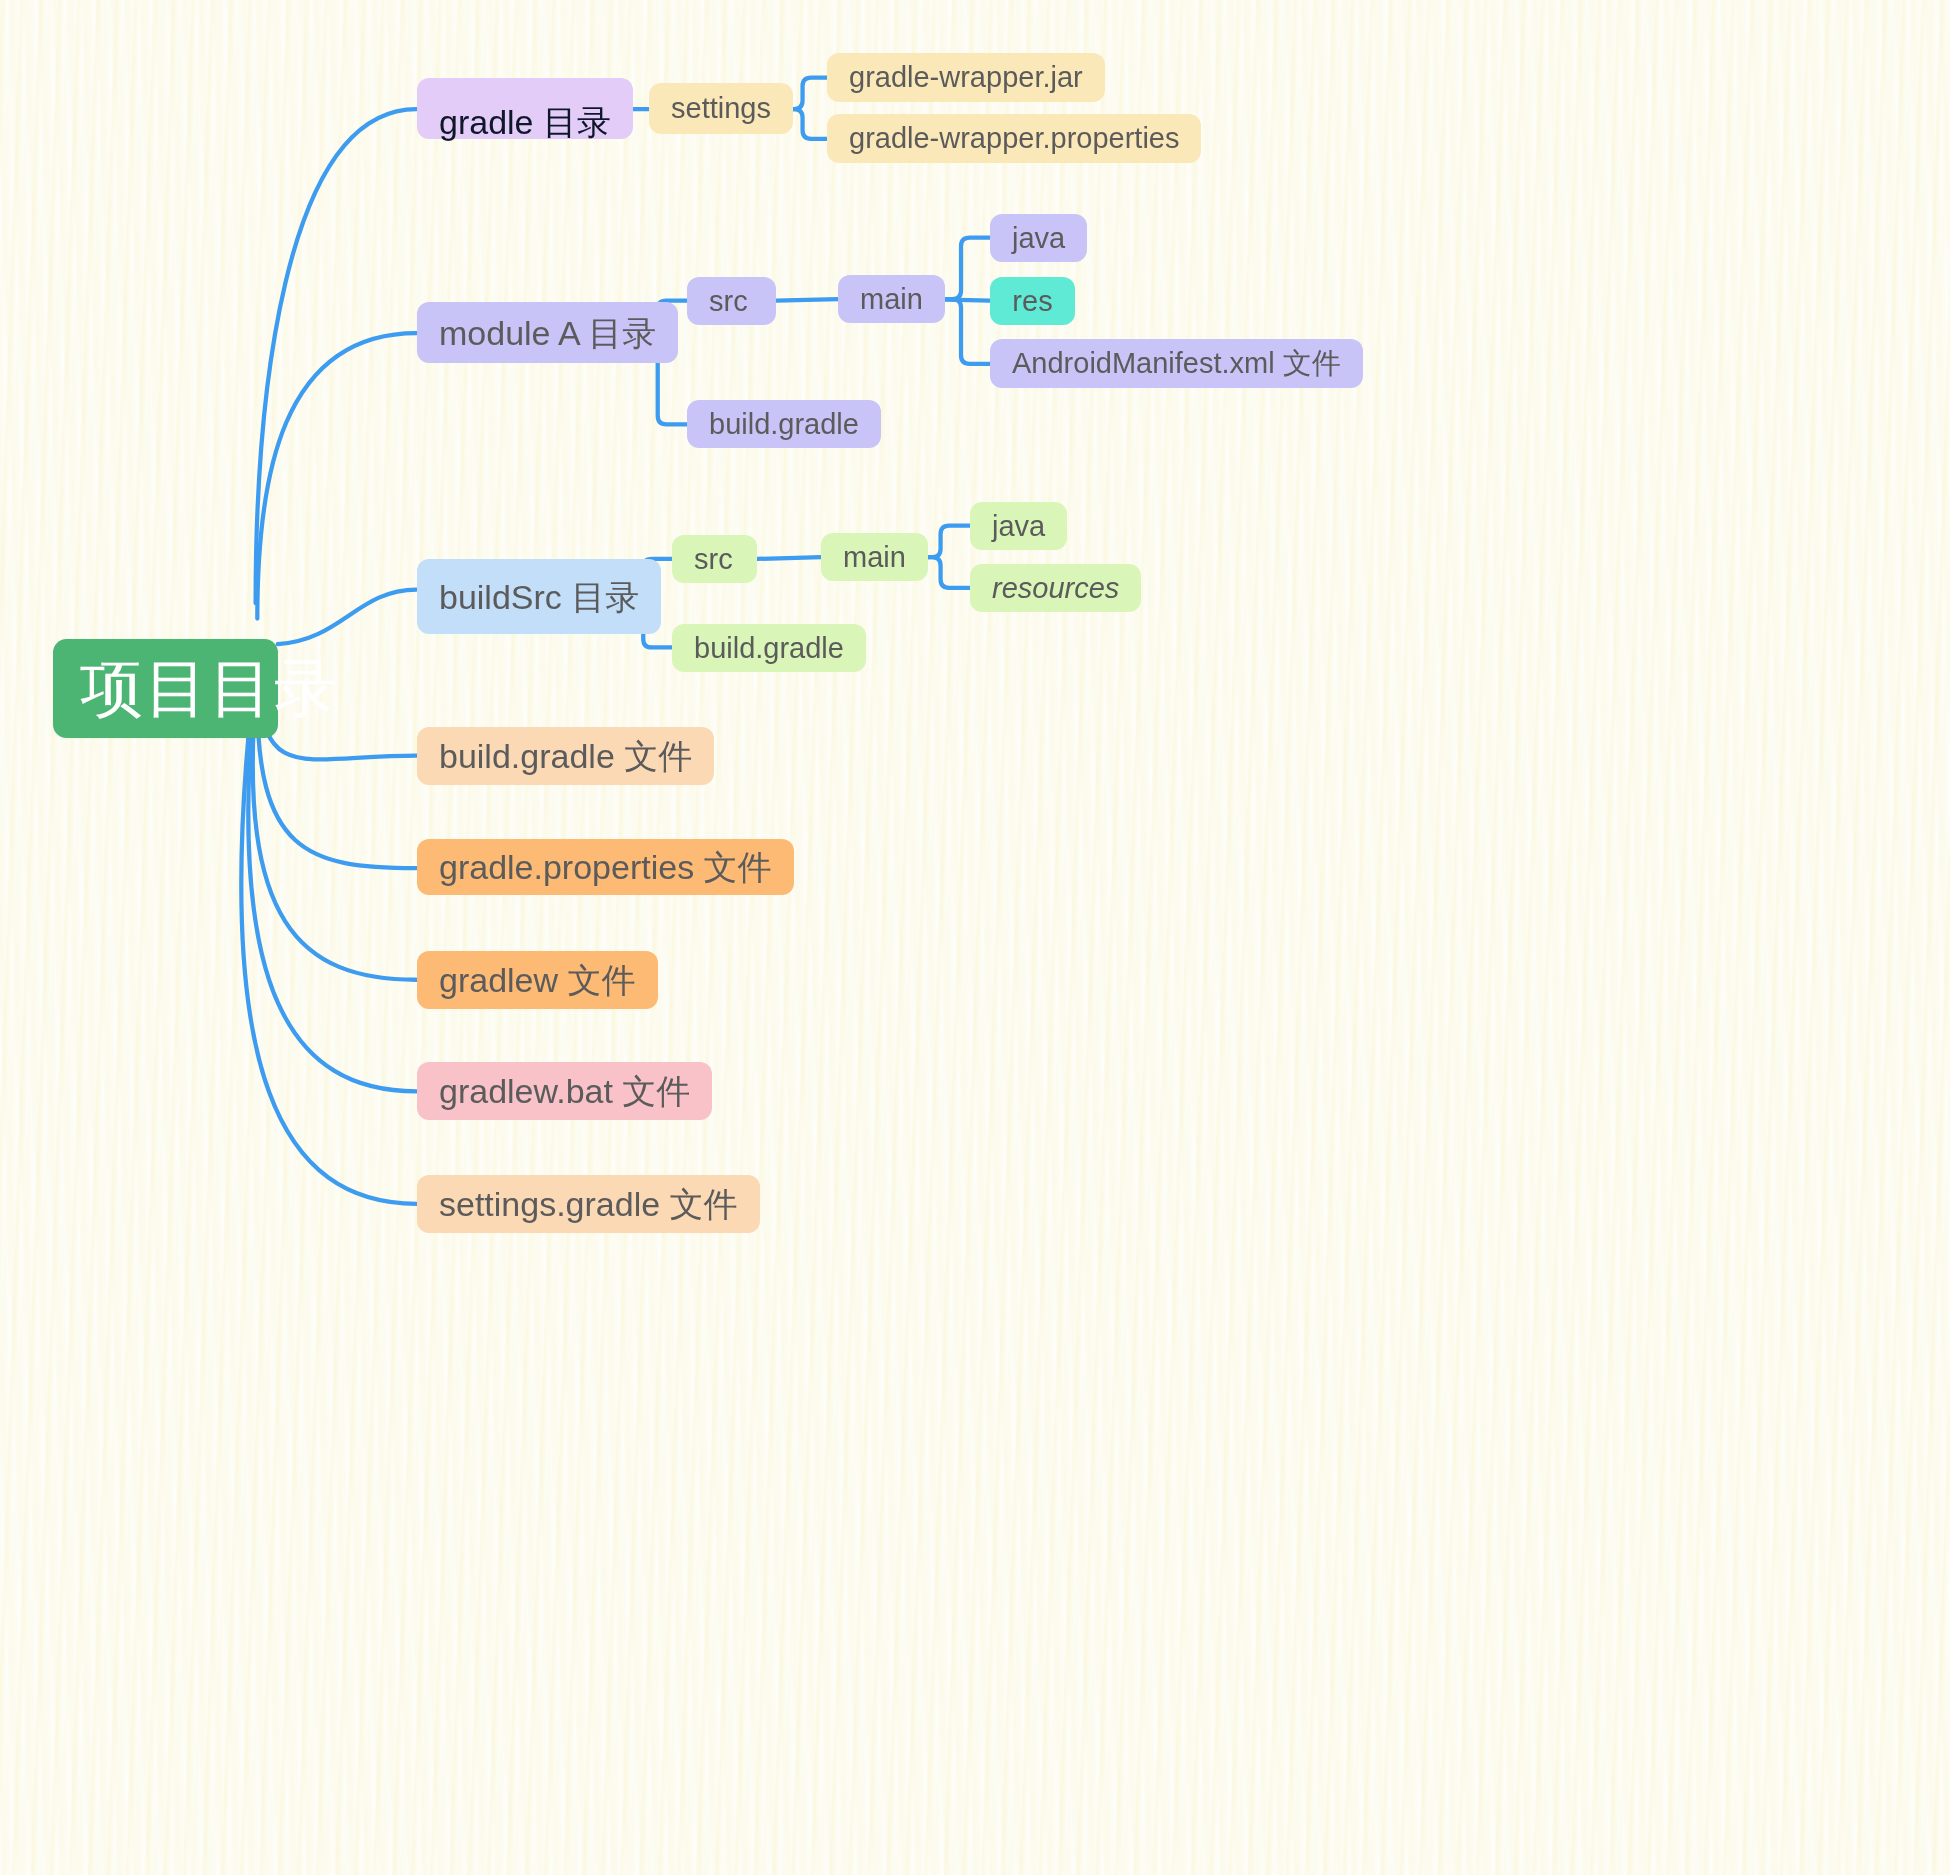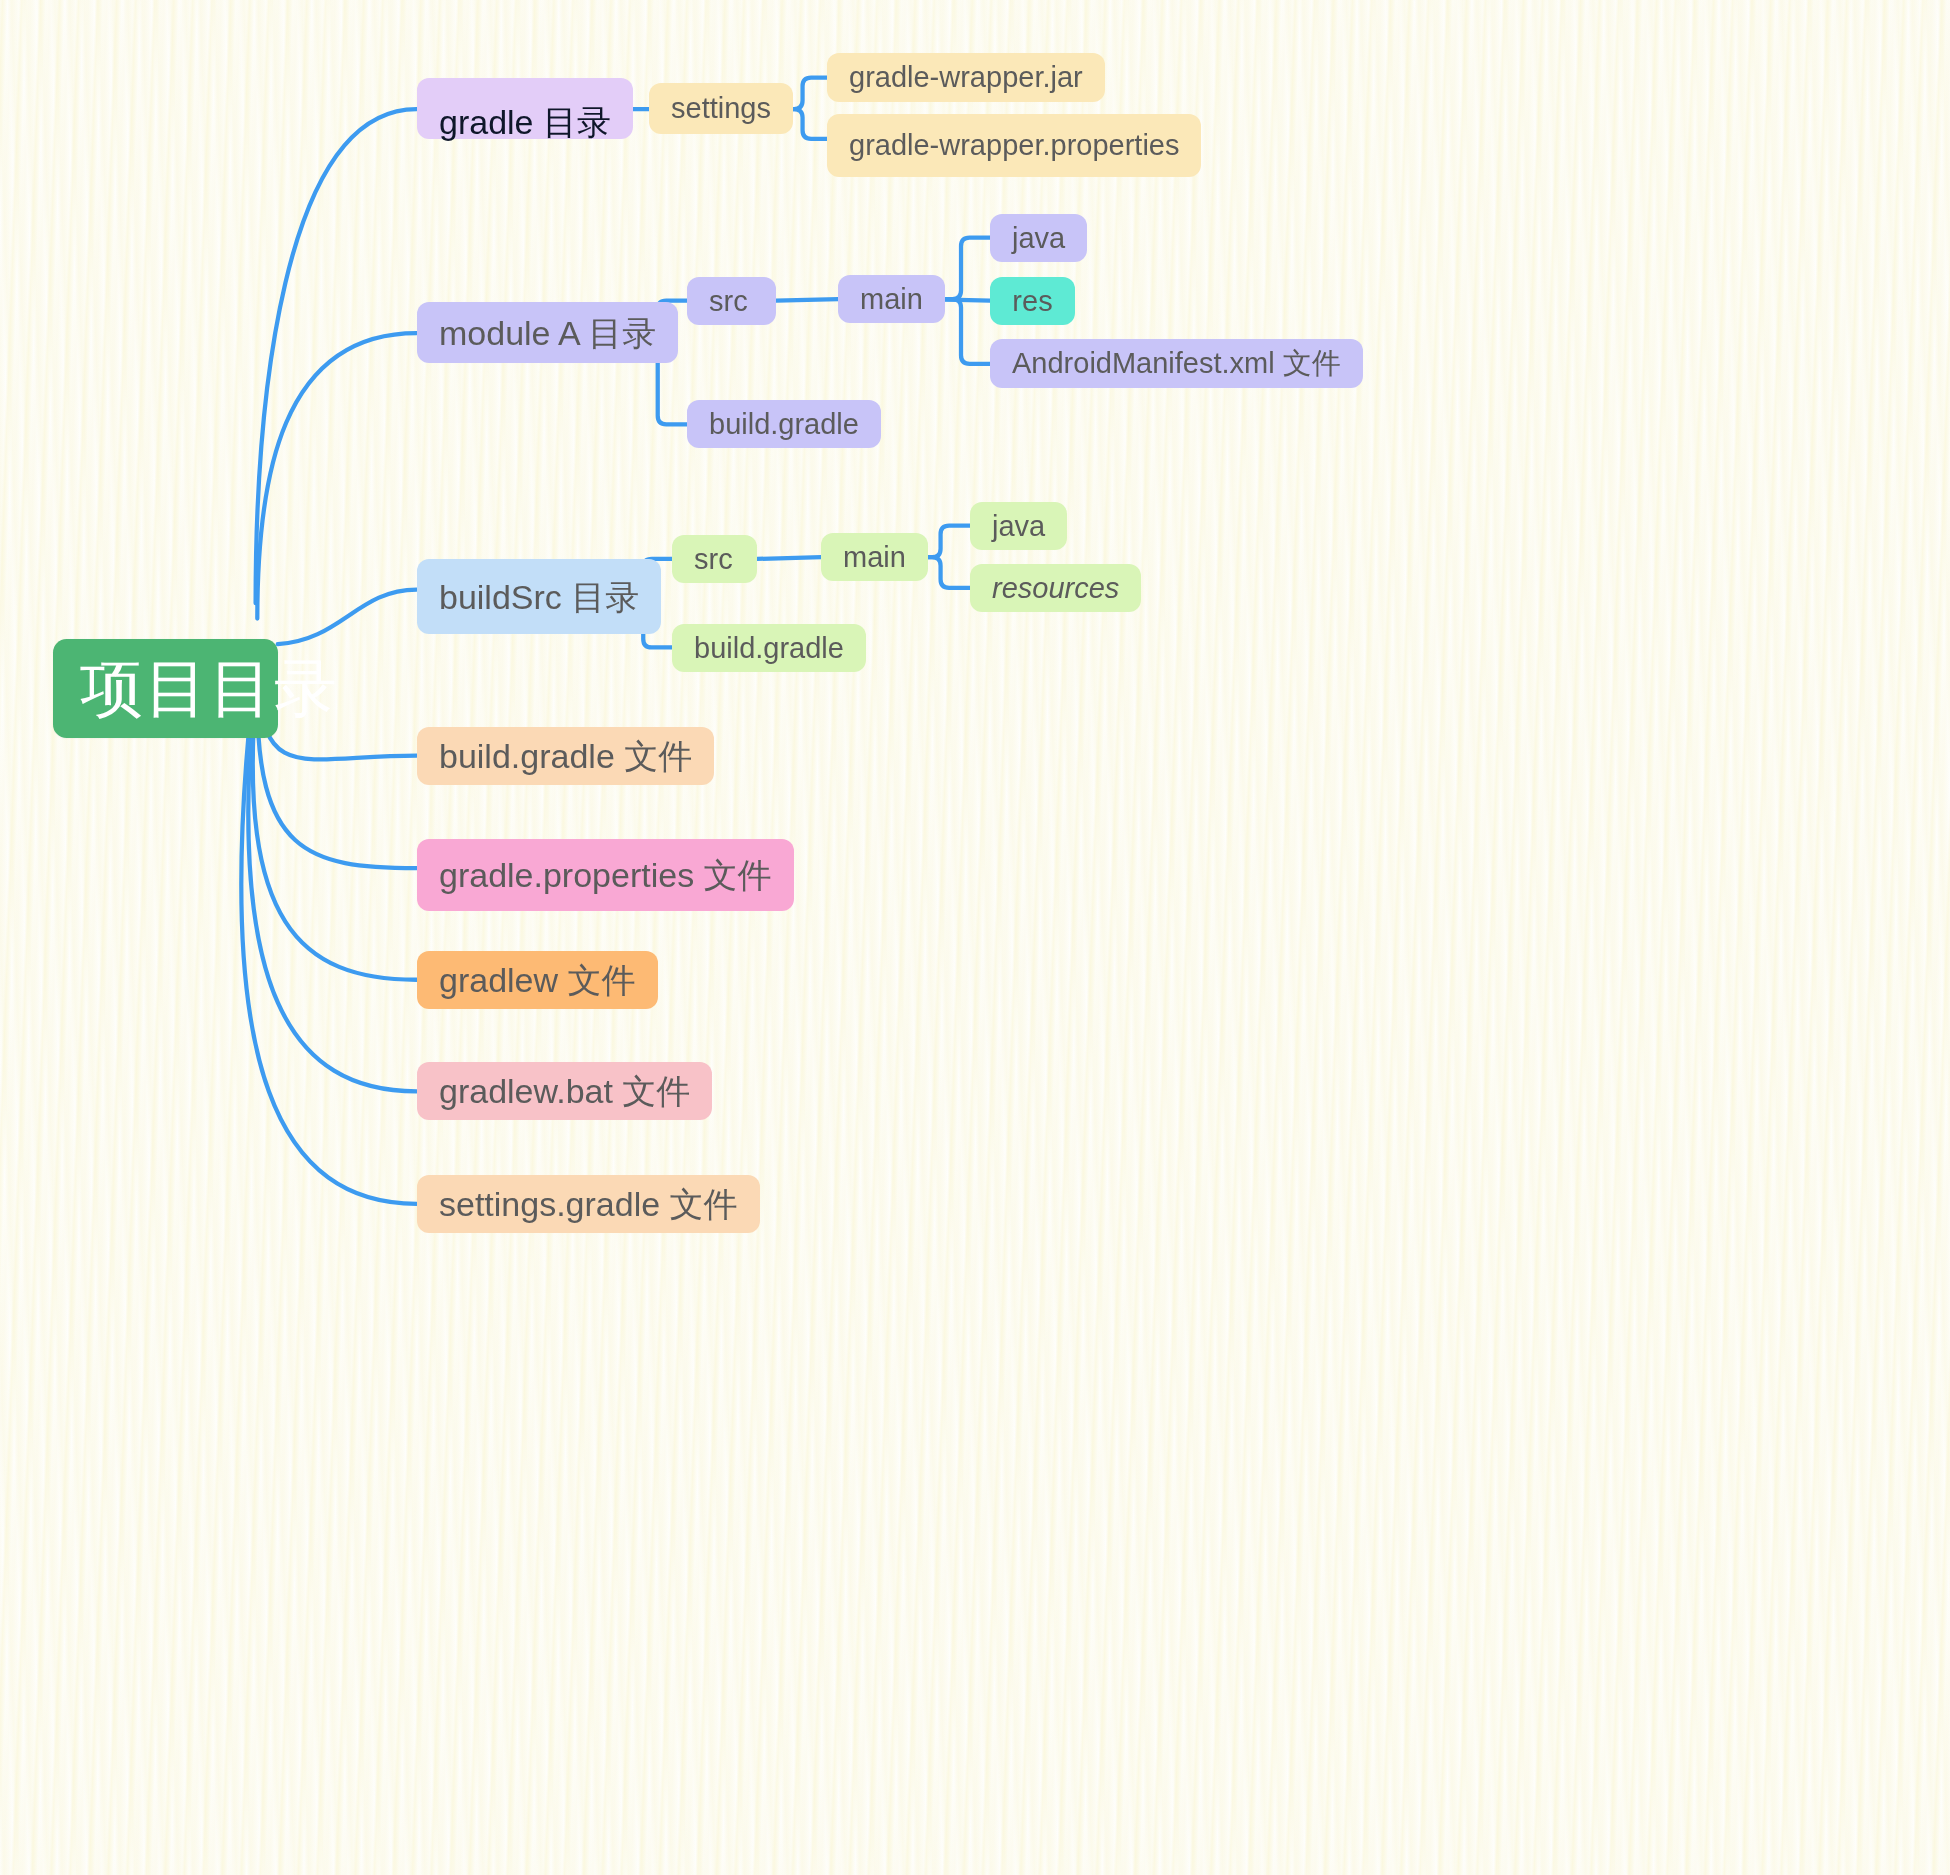--- a/index.html
+++ b/index.html
@@ -106,21 +106,21 @@
 <div id="nodes-layer">
     <div class="node lvl1" style="left: 417px; top: 78px; min-width: 170px; height: 61px; background: rgb(227, 205, 248); color: #0f172a; align-items: flex-end;">
       <span>gradle 目录</span>
     </div>
     <div class="node lvl2" style="left: 649px; top: 83px; min-width: 121px; height: 51px; background: rgb(251, 232, 184); color: rgb(91, 91, 91);">
       <span>settings</span>
     </div>
     <div class="node lvl3" style="left: 827px; top: 53px; min-width: 227px; height: 49px; background: rgb(251, 232, 184); color: rgb(91, 91, 91);">
       <span>gradle-wrapper.jar</span>
     </div>
-    <div class="node lvl3" style="left: 827px; top: 114px; min-width: 303px; height: 63px; background: rgb(251, 232, 184); color: rgb(91, 91, 91);">
+    <div class="node lvl3" style="left: 827px; top: 114px; min-width: 303px; height: 49px; background: rgb(251, 232, 184); color: rgb(91, 91, 91);">
       <span>gradle-wrapper.properties</span>
     </div>
     <div class="node lvl1" style="left: 417px; top: 302px; min-width: 210px; height: 61px; background: rgb(200, 196, 248); color: rgb(91, 91, 91);">
       <span>module A 目录</span>
     </div>
     <div class="node lvl2" style="left: 687px; top: 277px; min-width: 89px; height: 48px; background: rgb(200, 196, 248); color: rgb(91, 91, 91);">
       <span>src</span>
     </div>
     <div class="node lvl3" style="left: 838px; top: 275px; min-width: 89px; height: 48px; background: rgb(200, 196, 248); color: rgb(91, 91, 91);">
       <span>main</span>
@@ -151,21 +151,21 @@
     </div>
     <div class="node lvl3" style="left: 970px; top: 564px; min-width: 133px; height: 48px; background: rgb(217, 245, 183); color: rgb(91, 91, 91); font-style: italic;">
       <span>resources</span>
     </div>
     <div class="node lvl2" style="left: 672px; top: 624px; min-width: 152px; height: 48px; background: rgb(217, 245, 183); color: rgb(91, 91, 91);">
       <span>build.gradle</span>
     </div>
     <div class="node lvl1" style="left: 417px; top: 727px; min-width: 235px; height: 58px; background: rgb(251, 217, 181); color: rgb(91, 91, 91);">
       <span>build.gradle 文件</span>
     </div>
-    <div class="node lvl1" style="left: 417px; top: 839px; min-width: 298px; height: 72px; background: #f9a8d4; color: rgb(91, 91, 91);">
+    <div class="node lvl1" style="left: 417px; top: 839px; min-width: 298px; height: 56px; background: #fdba74; color: rgb(91, 91, 91);">
       <span>gradle.properties 文件</span>
     </div>
     <div class="node lvl1" style="left: 417px; top: 951px; min-width: 189px; height: 58px; background: #fdba74; color: rgb(91, 91, 91); text-align: center;">
       <span>gradlew 文件</span>
     </div>
     <div class="node lvl1" style="left: 417px; top: 1062px; min-width: 232px; height: 58px; background: rgb(248, 194, 200); color: rgb(91, 91, 91);">
       <span>gradlew.bat 文件</span>
     </div>
     <div class="node lvl1" style="left: 417px; top: 1175px; min-width: 266px; height: 58px; background: rgb(251, 217, 181); color: rgb(91, 91, 91);">
       <span>settings.gradle 文件</span>

